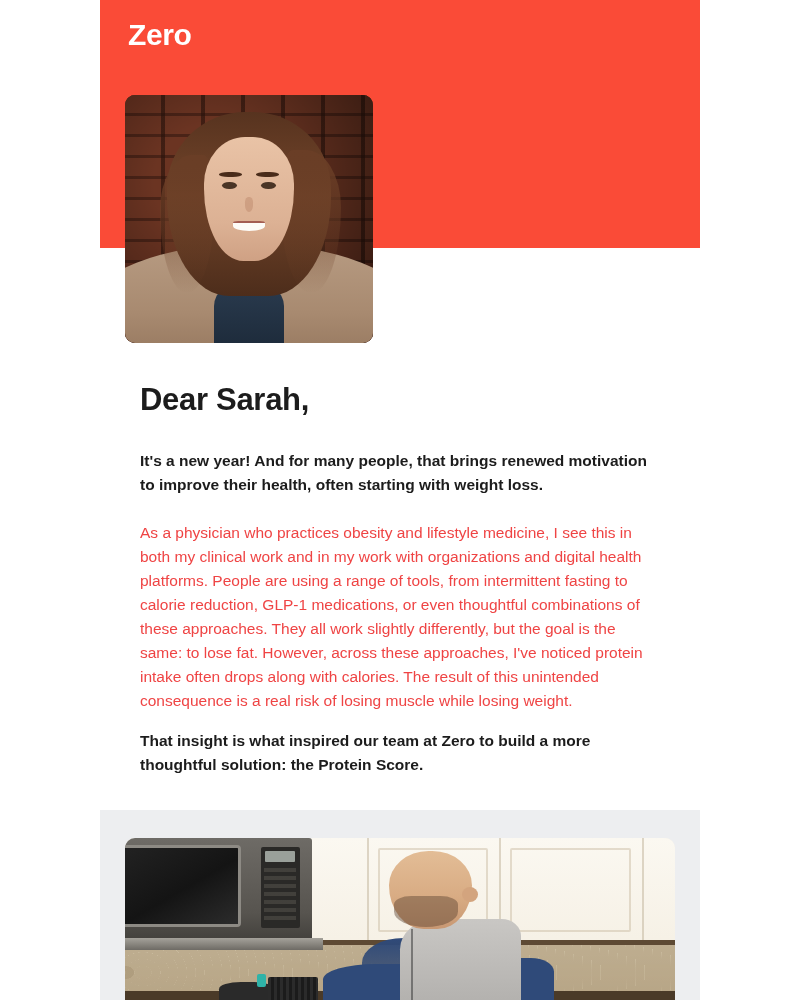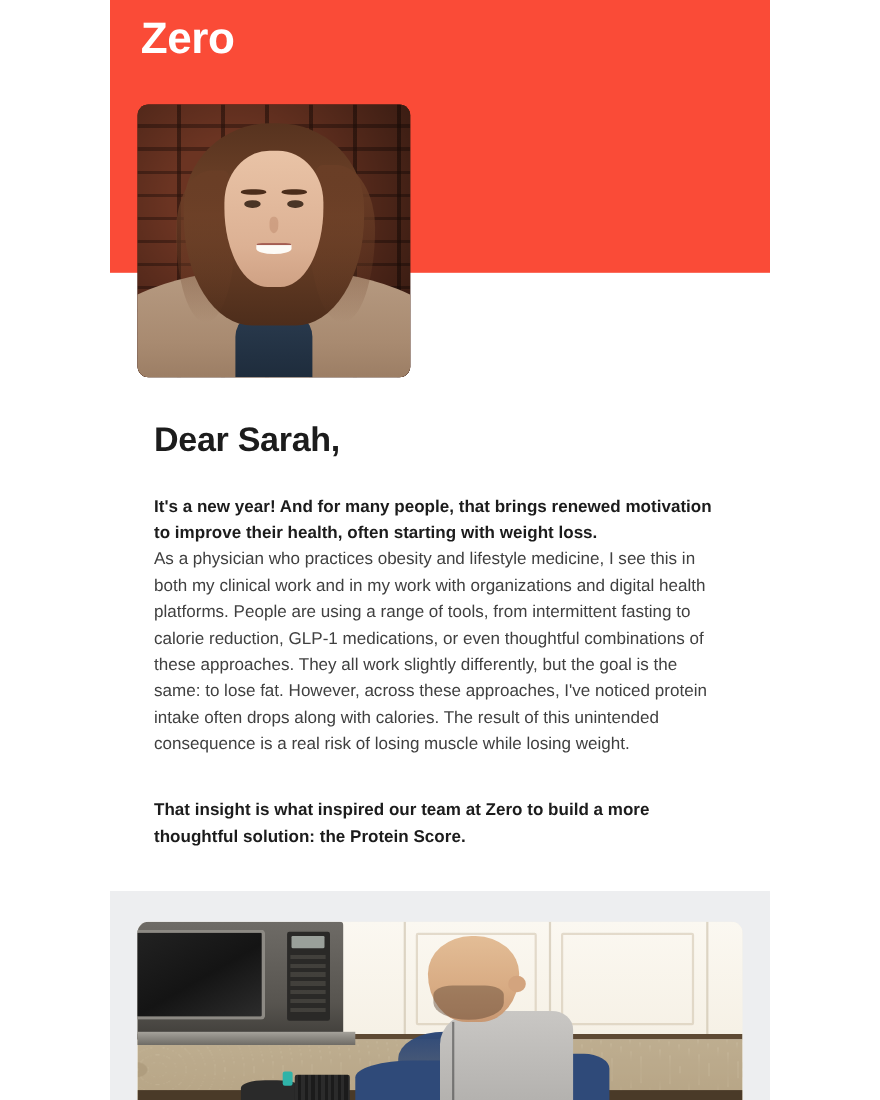--- a/index.html
+++ b/index.html
@@ -41,21 +41,21 @@
     top: 0;
     width: 600px;
     height: 248px;
     background: #fa4b37;
   }
 
   .brand-logo {
     position: absolute;
     left: 28px;
     top: 18px;
-    font-size: 40px;
+    font-size: 30px;
     font-weight: 700;
     letter-spacing: -0.4px;
     color: #ffffff;
     line-height: 34px;
   }
 
   
   .portrait-frame {
     position: absolute;
     left: 25px;
@@ -220,36 +220,37 @@
   .greeting {
     margin-top: 38px;
     font-size: 31px;
     line-height: 38px;
     font-weight: 700;
     letter-spacing: -0.3px;
     color: #1c1c1c;
   }
 
   .para {
+    margin-top: 24px;
     font-size: 15.5px;
     line-height: 24px;
-    color: #404040;
+    color: #ef4444;
   }
 
   .para.strong {
     font-weight: 700;
     color: #1c1c1c;
   }
 
   .para.lead {
     margin-top: 30px;
   }
 
   .para.closing {
-    margin-top: 36px;
+    margin-top: 16px;
   }
 
   
   .gray-section {
     position: absolute;
     left: 0;
     top: 810px;
     width: 600px;
     height: 190px;
     background: #edeef0;

